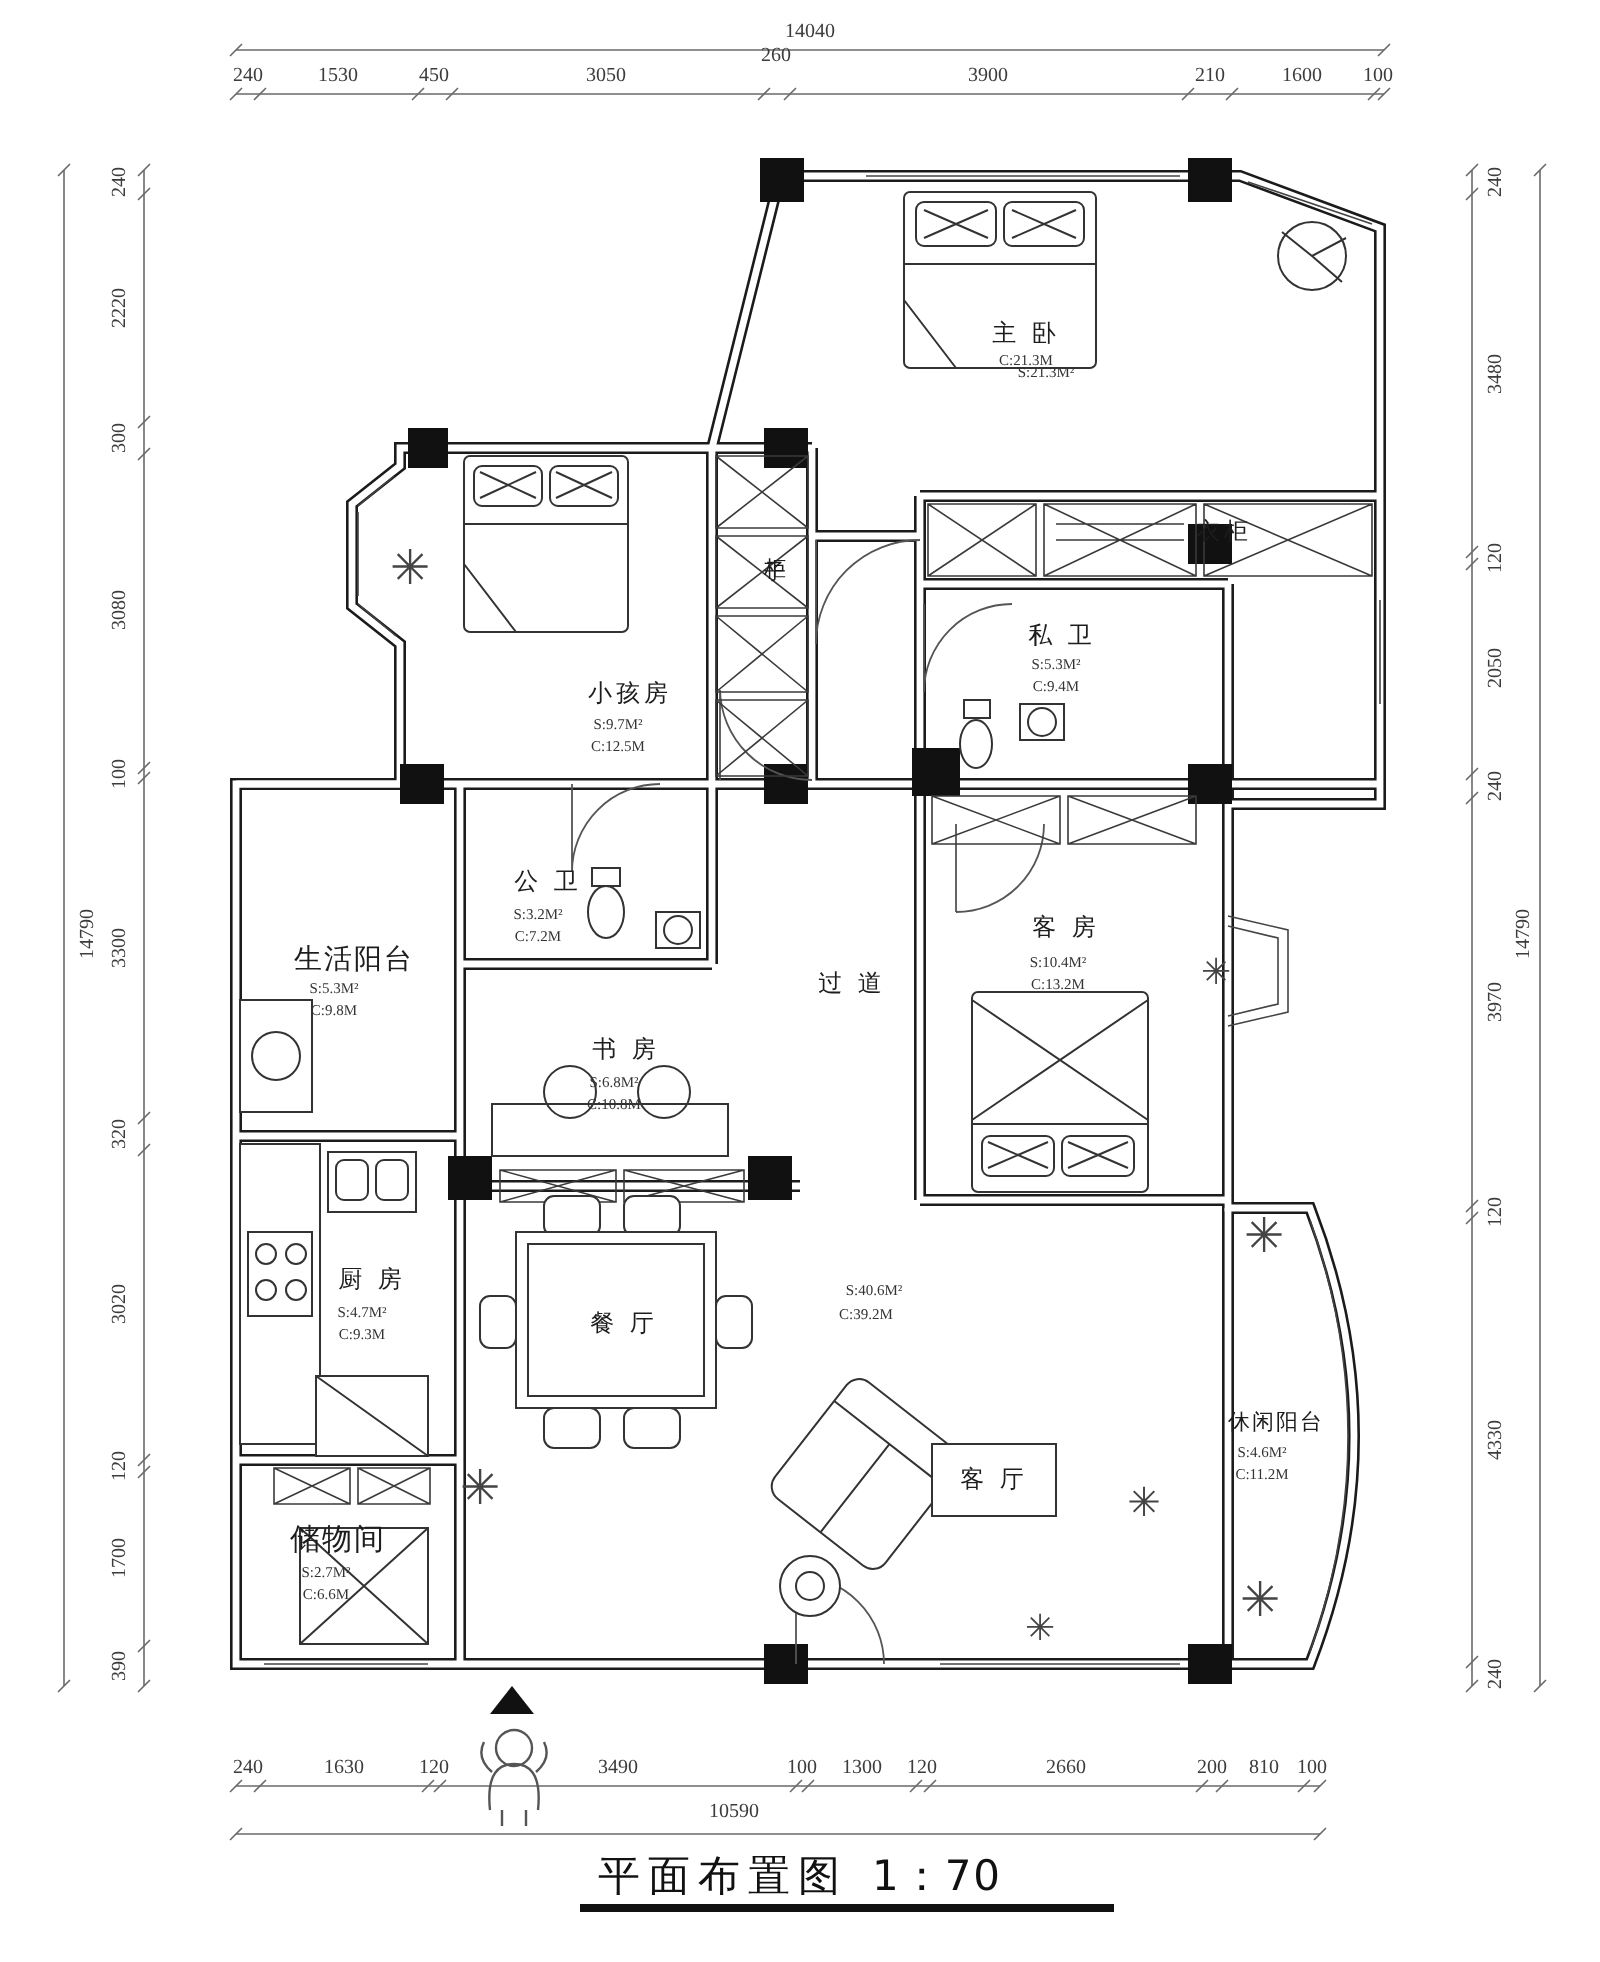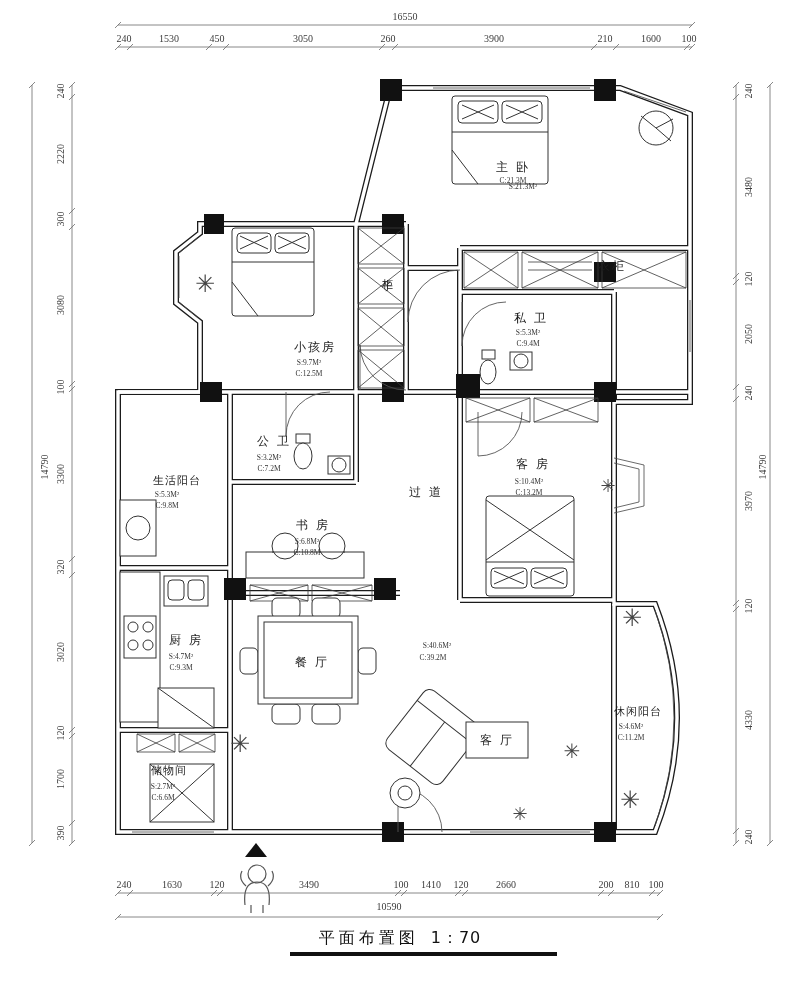--- a/index.html
+++ b/index.html
@@ -9,21 +9,21 @@
   .dim{position:absolute;transform:translate(-50%,-50%);
        font:10px "Liberation Serif",serif;color:#3c3c3c;white-space:nowrap;}
   .vdim{position:absolute;transform:translate(-50%,-50%) rotate(-90deg);
        font:10px "Liberation Serif",serif;color:#3c3c3c;white-space:nowrap;}
   .room-name{position:absolute;transform:translate(-50%,-50%);
        font-size:12px;color:#1d1d1d;letter-spacing:2px;white-space:nowrap;}
   .room-stat{position:absolute;transform:translate(-50%,-50%);
        font:7.5px "Liberation Serif",serif;color:#333;white-space:nowrap;letter-spacing:0;}
   .vtext{writing-mode:vertical-rl;letter-spacing:2px;font-size:11px;}
   .title-wrap{position:absolute;left:400px;top:938px;transform:translate(-50%,-50%);
-       font-size:16px;color:#111;letter-spacing:4px;white-space:nowrap;}
+       font-size:21px;color:#111;letter-spacing:4px;white-space:nowrap;}
   .title-scale{margin-left:12px;letter-spacing:1px;}
   .title-bar{position:absolute;left:290px;top:952px;width:267px;height:4px;background:#111;}
 </style>
 </head>
 <body>
 
 <div id="stage">
 
 <svg width="800" height="981" viewBox="0 0 800 981">
   <defs>
@@ -237,40 +237,40 @@
     <polygon points="245,857 267,857 256,843" fill="#111"></polygon>
     <g stroke="#555" stroke-width="1.2" fill="none">
       <circle cx="257" cy="874" r="9"></circle>
       <path d="M245,905 C243,886 250,882 257,882 C264,882 271,886 269,905"></path>
       <path d="M246,886 Q238,879 242,871 M268,886 Q276,879 272,871"></path>
       <path d="M251,905 L251,913 M263,905 L263,913"></path>
     </g>
   </g>
 </svg>
 
-<span class="dim" style="left:405px;top:16px">16550</span>
+<span class="dim" style="left:405px;top:16px">14040</span>
 <span class="dim" style="left:124px;top:38px">240</span>
 <span class="dim" style="left:169px;top:38px">1530</span>
 <span class="dim" style="left:217px;top:38px">450</span>
 <span class="dim" style="left:303px;top:38px">3050</span>
-<span class="dim" style="left:388px;top:38px">260</span>
+<span class="dim" style="left:388px;top:28px">260</span>
 <span class="dim" style="left:494px;top:38px">3900</span>
 <span class="dim" style="left:605px;top:38px">210</span>
 <span class="dim" style="left:651px;top:38px">1600</span>
 <span class="dim" style="left:689px;top:38px">100</span>
 
-<span class="dim" style="left:389px;top:906px">10590</span>
+<span class="dim" style="left:367px;top:906px">10590</span>
 <span class="dim" style="left:124px;top:884px">240</span>
 <span class="dim" style="left:172px;top:884px">1630</span>
 <span class="dim" style="left:217px;top:884px">120</span>
 <span class="dim" style="left:309px;top:884px">3490</span>
 <span class="dim" style="left:401px;top:884px">100</span>
-<span class="dim" style="left:431px;top:884px">1410</span>
+<span class="dim" style="left:431px;top:884px">1300</span>
 <span class="dim" style="left:461px;top:884px">120</span>
-<span class="dim" style="left:506px;top:884px">2660</span>
+<span class="dim" style="left:533px;top:884px">2660</span>
 <span class="dim" style="left:606px;top:884px">200</span>
 <span class="dim" style="left:632px;top:884px">810</span>
 <span class="dim" style="left:656px;top:884px">100</span>
 
 <span class="vdim" style="left:44px;top:467px">14790</span>
 <span class="vdim" style="left:60px;top:91px">240</span>
 <span class="vdim" style="left:60px;top:154px">2220</span>
 <span class="vdim" style="left:60px;top:219px">300</span>
 <span class="vdim" style="left:60px;top:305px">3080</span>
 <span class="vdim" style="left:60px;top:387px">100</span>
@@ -304,21 +304,21 @@
 <span class="room-name" style="left:612px;top:266px">衣柜</span>
 
 <span class="room-name" style="left:531px;top:318px">私 卫</span>
 <span class="room-stat" style="left:528px;top:332px">S:5.3M²</span>
 <span class="room-stat" style="left:528px;top:343px">C:9.4M</span>
 
 <span class="room-name" style="left:274px;top:441px">公 卫</span>
 <span class="room-stat" style="left:269px;top:457px">S:3.2M²</span>
 <span class="room-stat" style="left:269px;top:468px">C:7.2M</span>
 
-<span class="room-name" style="left:177px;top:480px;letter-spacing:1px;font-size:11px">生活阳台</span>
+<span class="room-name" style="left:177px;top:480px;letter-spacing:1px;font-size:14px">生活阳台</span>
 <span class="room-stat" style="left:167px;top:494px">S:5.3M²</span>
 <span class="room-stat" style="left:167px;top:505px">C:9.8M</span>
 
 <span class="room-name" style="left:313px;top:525px">书 房</span>
 <span class="room-stat" style="left:307px;top:541px">S:6.8M²</span>
 <span class="room-stat" style="left:307px;top:552px">C:10.8M</span>
 
 <span class="room-name" style="left:426px;top:492px">过 道</span>
 
 <span class="room-name" style="left:533px;top:464px">客 房</span>
@@ -329,21 +329,21 @@
 <span class="room-stat" style="left:181px;top:656px">S:4.7M²</span>
 <span class="room-stat" style="left:181px;top:667px">C:9.3M</span>
 
 <span class="room-name" style="left:312px;top:662px">餐 厅</span>
 
 <span class="room-stat" style="left:437px;top:645px">S:40.6M²</span>
 <span class="room-stat" style="left:433px;top:657px">C:39.2M</span>
 
 <span class="room-name" style="left:497px;top:740px">客 厅</span>
 
-<span class="room-name" style="left:169px;top:770px;font-size:11px;letter-spacing:1px">储物间</span>
+<span class="room-name" style="left:169px;top:770px;font-size:15px;letter-spacing:1px">储物间</span>
 <span class="room-stat" style="left:163px;top:786px">S:2.7M²</span>
 <span class="room-stat" style="left:163px;top:797px">C:6.6M</span>
 
 <span class="room-name" style="left:638px;top:711px;font-size:11px;letter-spacing:1px">休闲阳台</span>
 <span class="room-stat" style="left:631px;top:726px">S:4.6M²</span>
 <span class="room-stat" style="left:631px;top:737px">C:11.2M</span>
 
 <div class="title-wrap">
   <span>平面布置图</span><span class="title-scale">1：70</span>
 </div>

